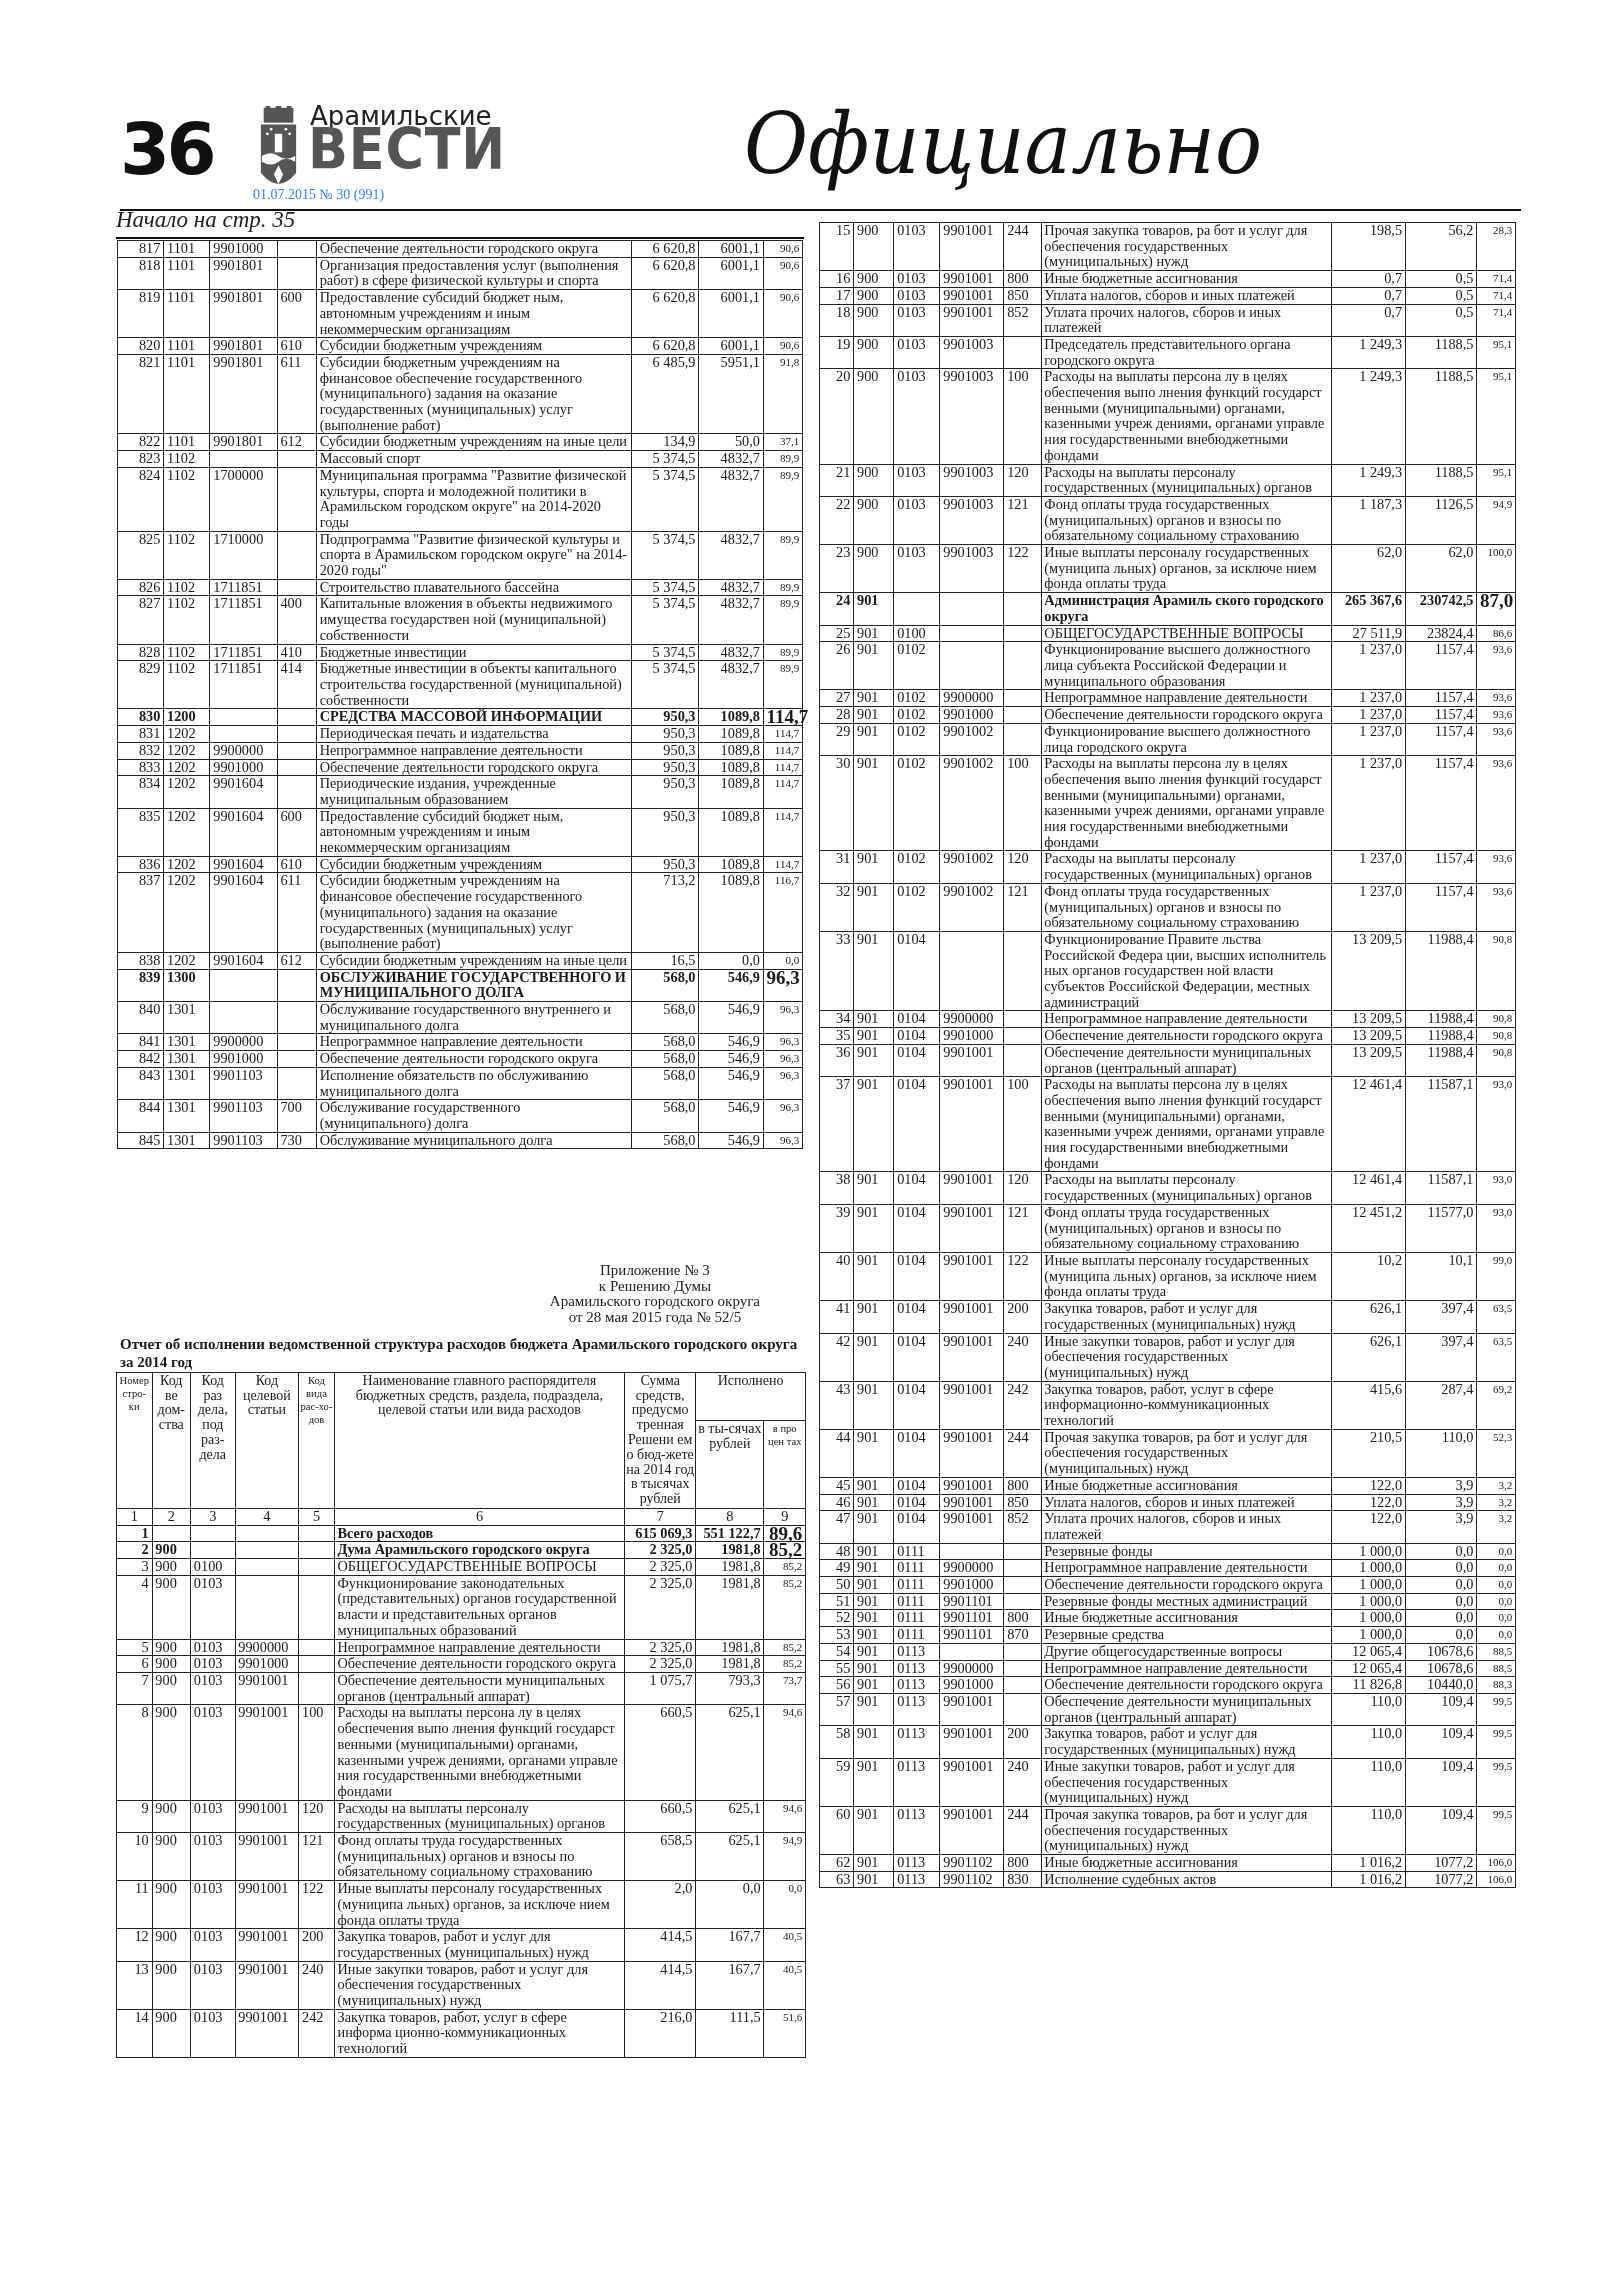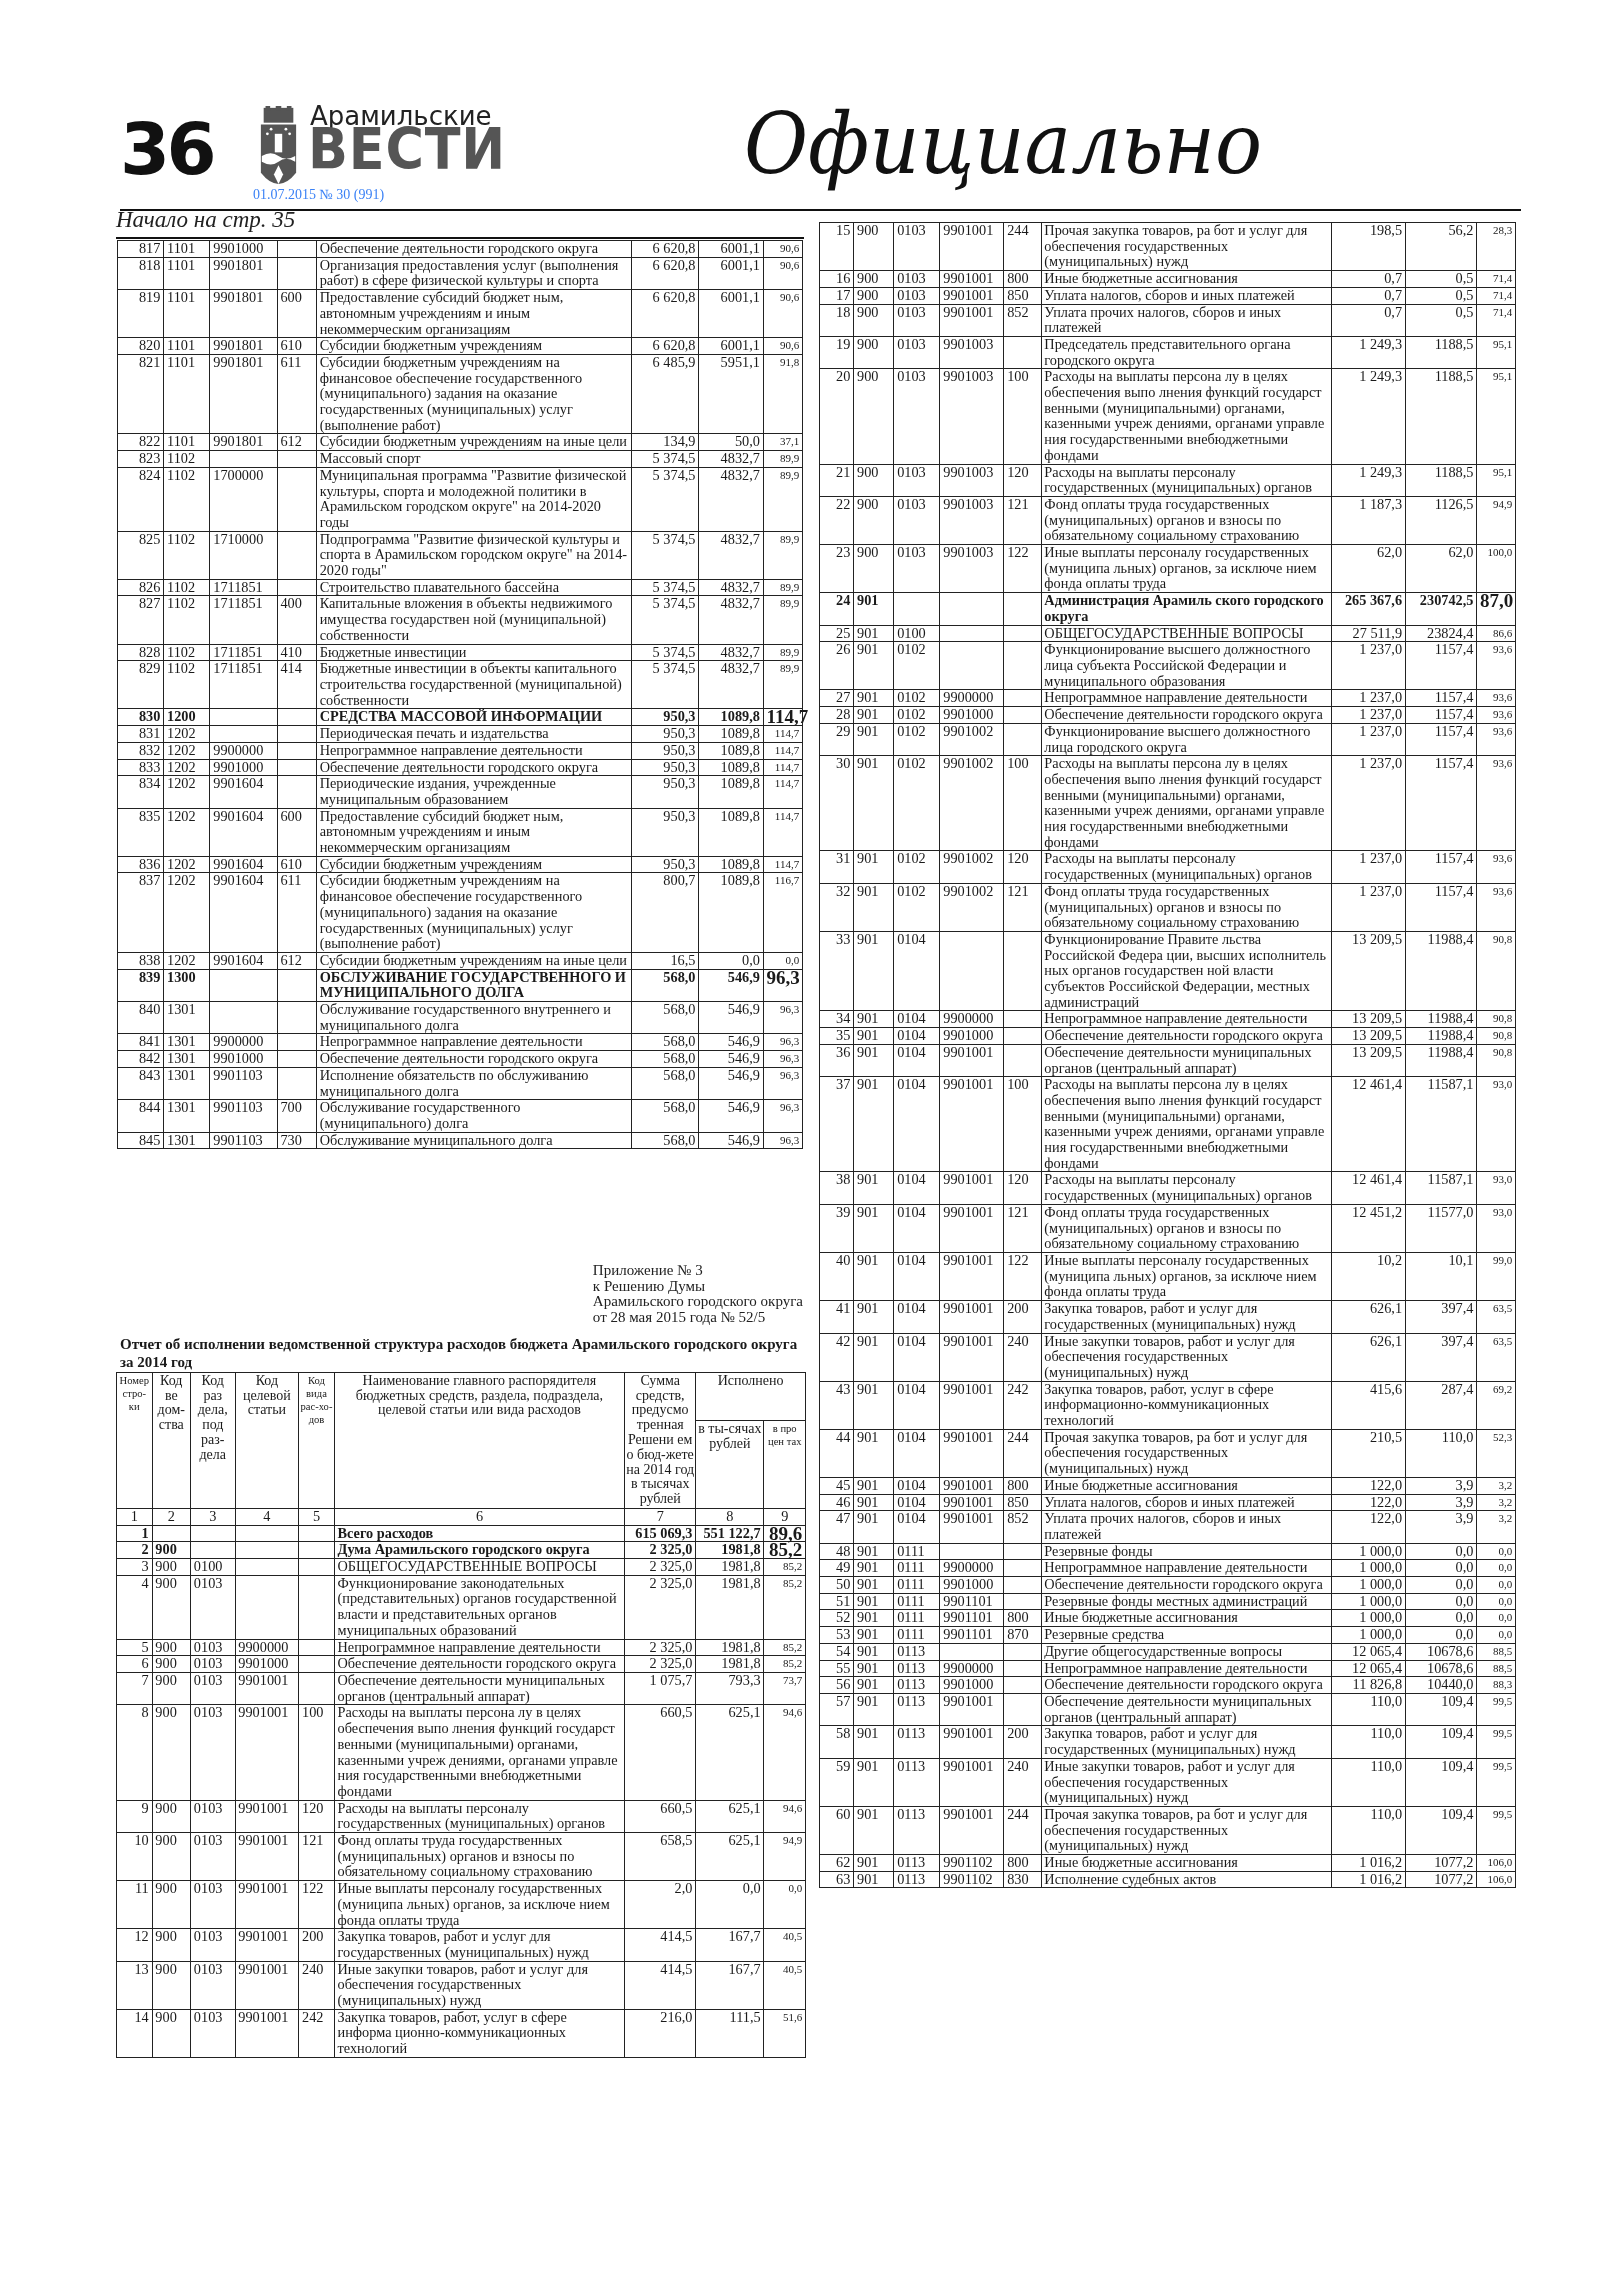--- a/index.html
+++ b/index.html
@@ -23,21 +23,21 @@
   table.bt td.p{font-size:11px;text-align:right;}
   table.bt tr.b td{font-weight:bold;}
   table.bt tr.b td.p{font-size:19px;}
   #t-left{left:117px;top:240px;width:686px;}
   #t-right{left:819px;top:222px;width:697px;}
   #t-bottom{left:116px;top:1372px;width:690px;}
   table.bt th{font-size:14px;line-height:14.8px;text-align:center;vertical-align:top;padding:0.9px 0.9px;}
   table.bt th.small{font-size:10.6px;line-height:13px;}
   table.bt tr.colnum td{text-align:center;padding:0;}
 
-  .appendix{position:absolute;right:816px;top:1263px;text-align:left;font-size:15px;line-height:15.7px;color:#222;}
+  .appendix{position:absolute;right:859px;top:1263px;text-align:center;font-size:15px;line-height:15.7px;color:#222;}
   .report-title{position:absolute;left:120px;top:1336px;width:683px;text-align:left;font-weight:bold;font-size:15px;line-height:17.5px;}
 </style>
 </head>
 <body>
 
 <div class="masthead">
   <div class="page-num">36</div>
   <svg class="crest" viewBox="0 0 44 96">
     <rect x="6" y="2" width="32" height="16" fill="#555"></rect>
     <rect x="8" y="0" width="5" height="5" fill="#555"></rect>
@@ -272,21 +272,21 @@
         <td class="n">950,3</td>
         <td class="n">1089,8</td>
         <td class="p">114,7</td>
       </tr>
       <tr>
         <td class="n">837</td>
         <td class="c">1202</td>
         <td class="c">9901604</td>
         <td class="c">611</td>
         <td class="d">Субсидии бюджетным учреждениям на финансовое обеспечение государственного (муниципального) задания на оказание государственных (муниципальных) услуг (выполнение работ)</td>
-        <td class="n">800,7</td>
+        <td class="n">713,2</td>
         <td class="n">1089,8</td>
         <td class="p">116,7</td>
       </tr>
       <tr>
         <td class="n">838</td>
         <td class="c">1202</td>
         <td class="c">9901604</td>
         <td class="c">612</td>
         <td class="d">Субсидии бюджетным учреждениям на иные цели</td>
         <td class="n">16,5</td>

